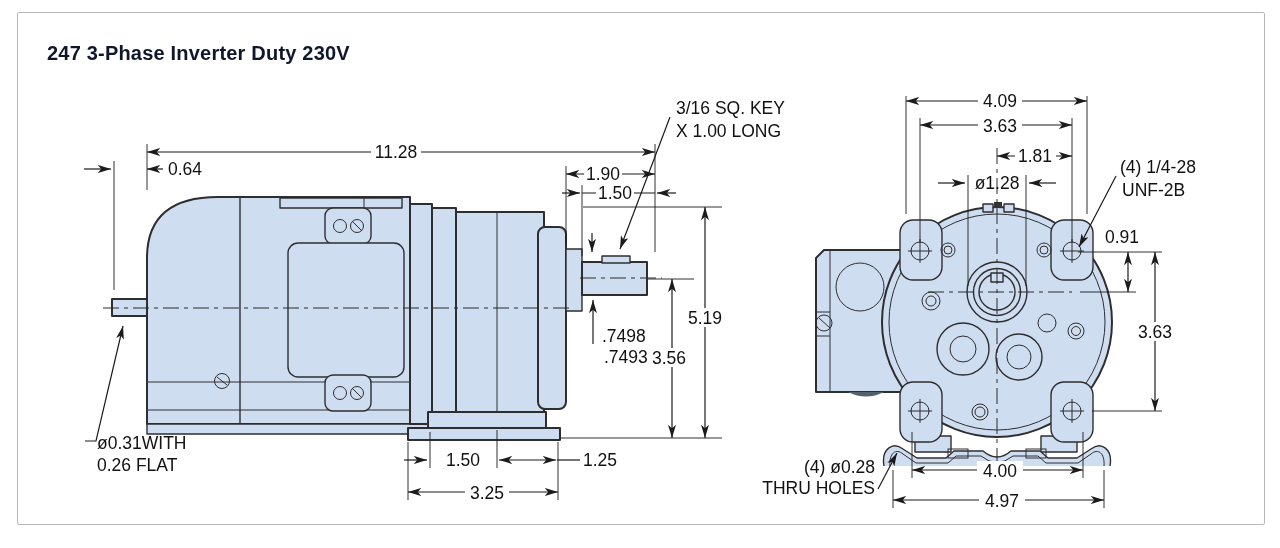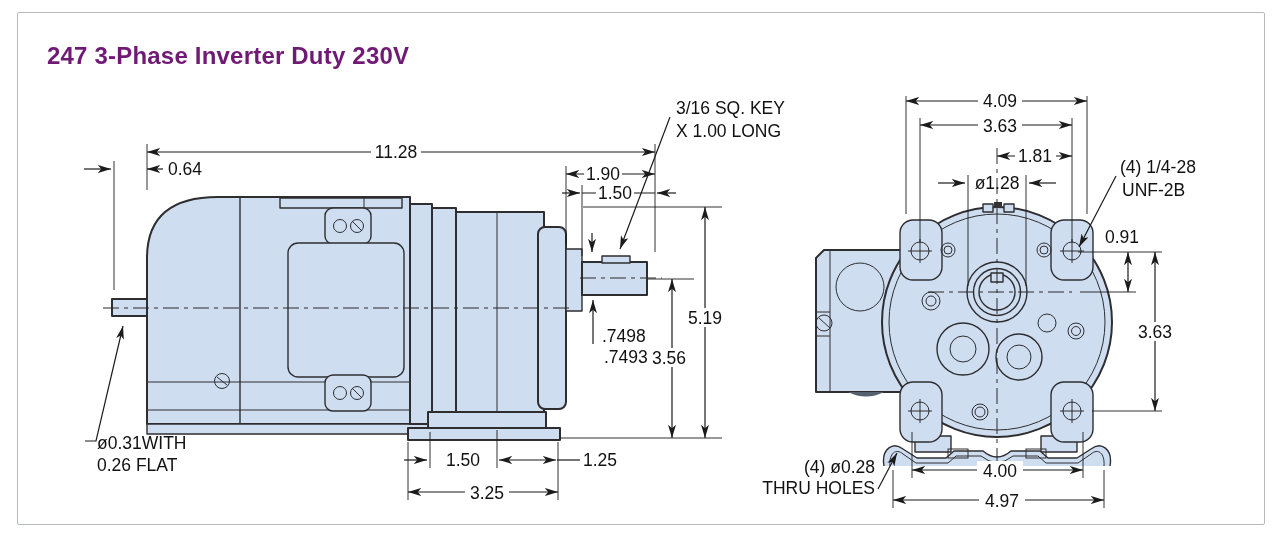--- a/index.html
+++ b/index.html
@@ -1,18 +1,18 @@
 <!DOCTYPE html>
 <html><head>
 <meta charset="utf-8">
 <style>
   html,body{margin:0;padding:0;background:#ffffff;}
   body{width:1280px;height:548px;position:relative;font-family:"Liberation Sans",sans-serif;overflow:hidden;}
   .card{position:absolute;left:17px;top:12px;width:1246px;height:511px;background:#ffffff;border:1px solid #b6b9bc;border-radius:2px;}
-  .title{position:absolute;left:47px;top:42px;font-size:24px;font-weight:bold;color:#701a75;letter-spacing:.2px;}
+  .title{position:absolute;left:47px;top:42px;font-size:20px;font-weight:bold;color:#0f172a;letter-spacing:.2px;}
   svg{position:absolute;left:0;top:0;}
   .fillp{fill:#cfddf1;stroke:#2e2e31;stroke-width:2;stroke-linejoin:round;}
   .fillt{fill:#cfddf1;stroke:#2e2e31;stroke-width:1.4;stroke-linejoin:round;}
   .ln{stroke:#2e2e31;stroke-width:1.4;fill:none;}
   .lnthin{stroke:#2e2e31;stroke-width:1;fill:none;}
   .dim{stroke:#1b1b1b;stroke-width:1.2;fill:none;}
   .ext{stroke:#1b1b1b;stroke-width:0.9;fill:none;}
   .cl{stroke:#2b2b2b;stroke-width:1;fill:none;stroke-dasharray:16 5 4 5;}
   .dimtext{font-family:"Liberation Sans",sans-serif;font-size:17.5px;fill:#111;}
   .knock{fill:#ffffff;}

